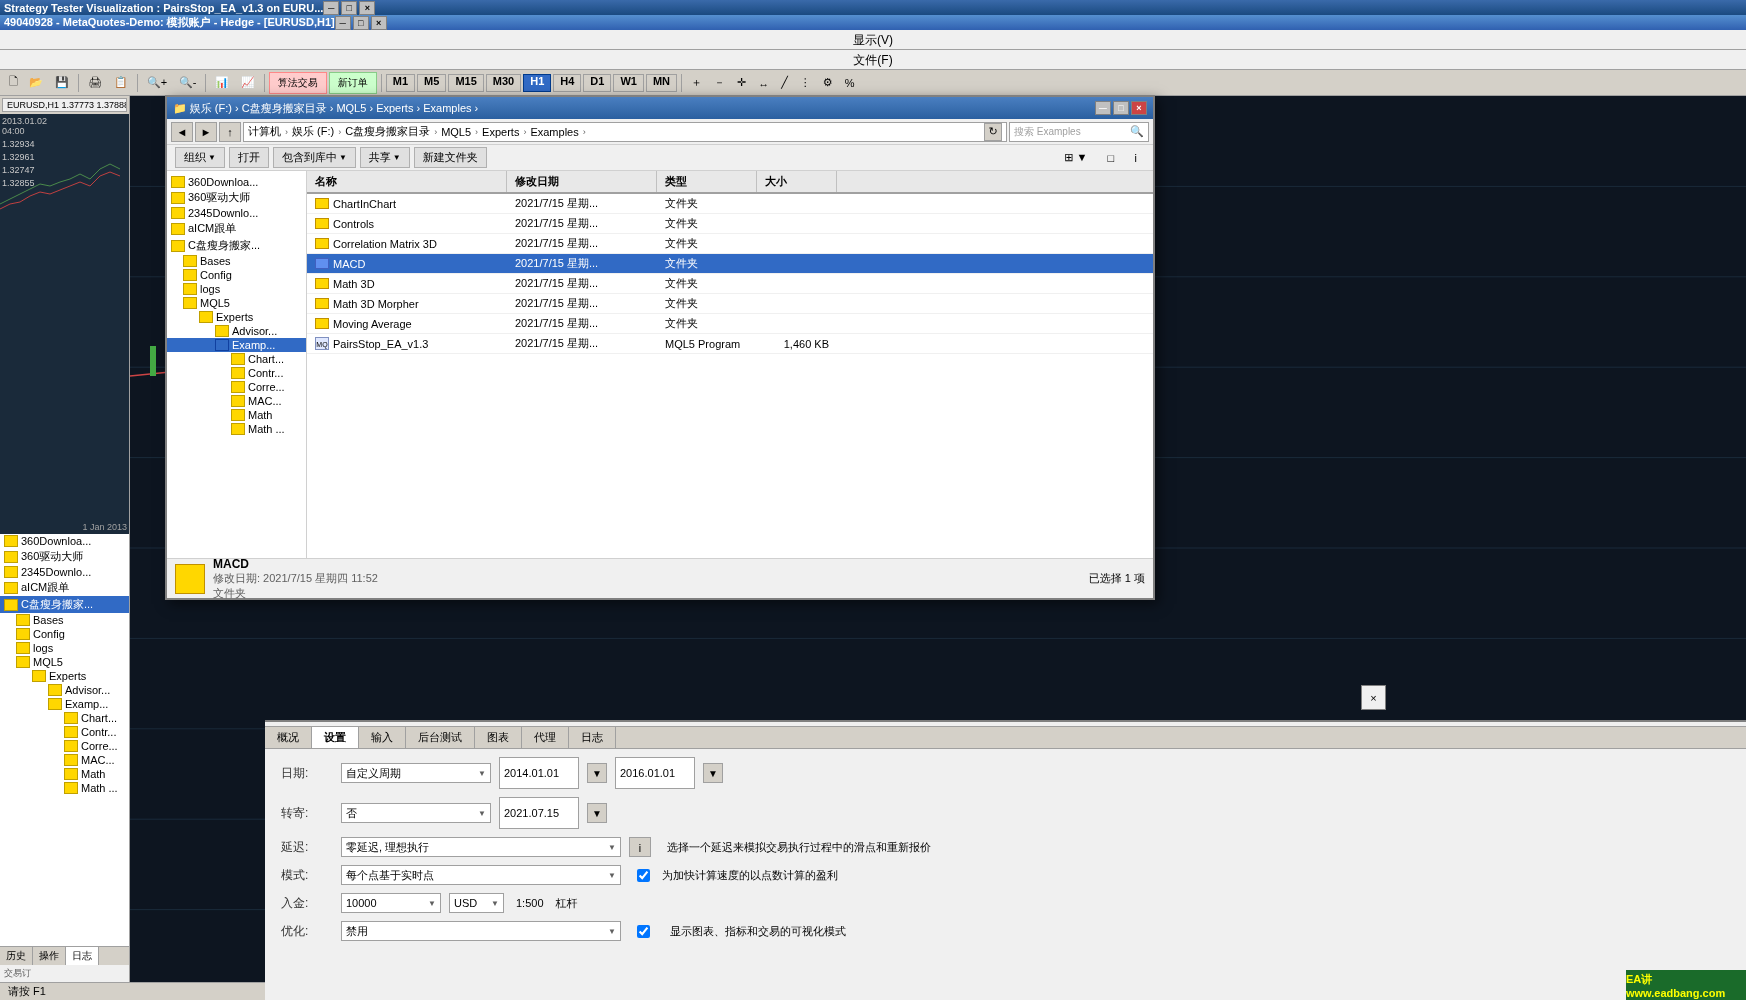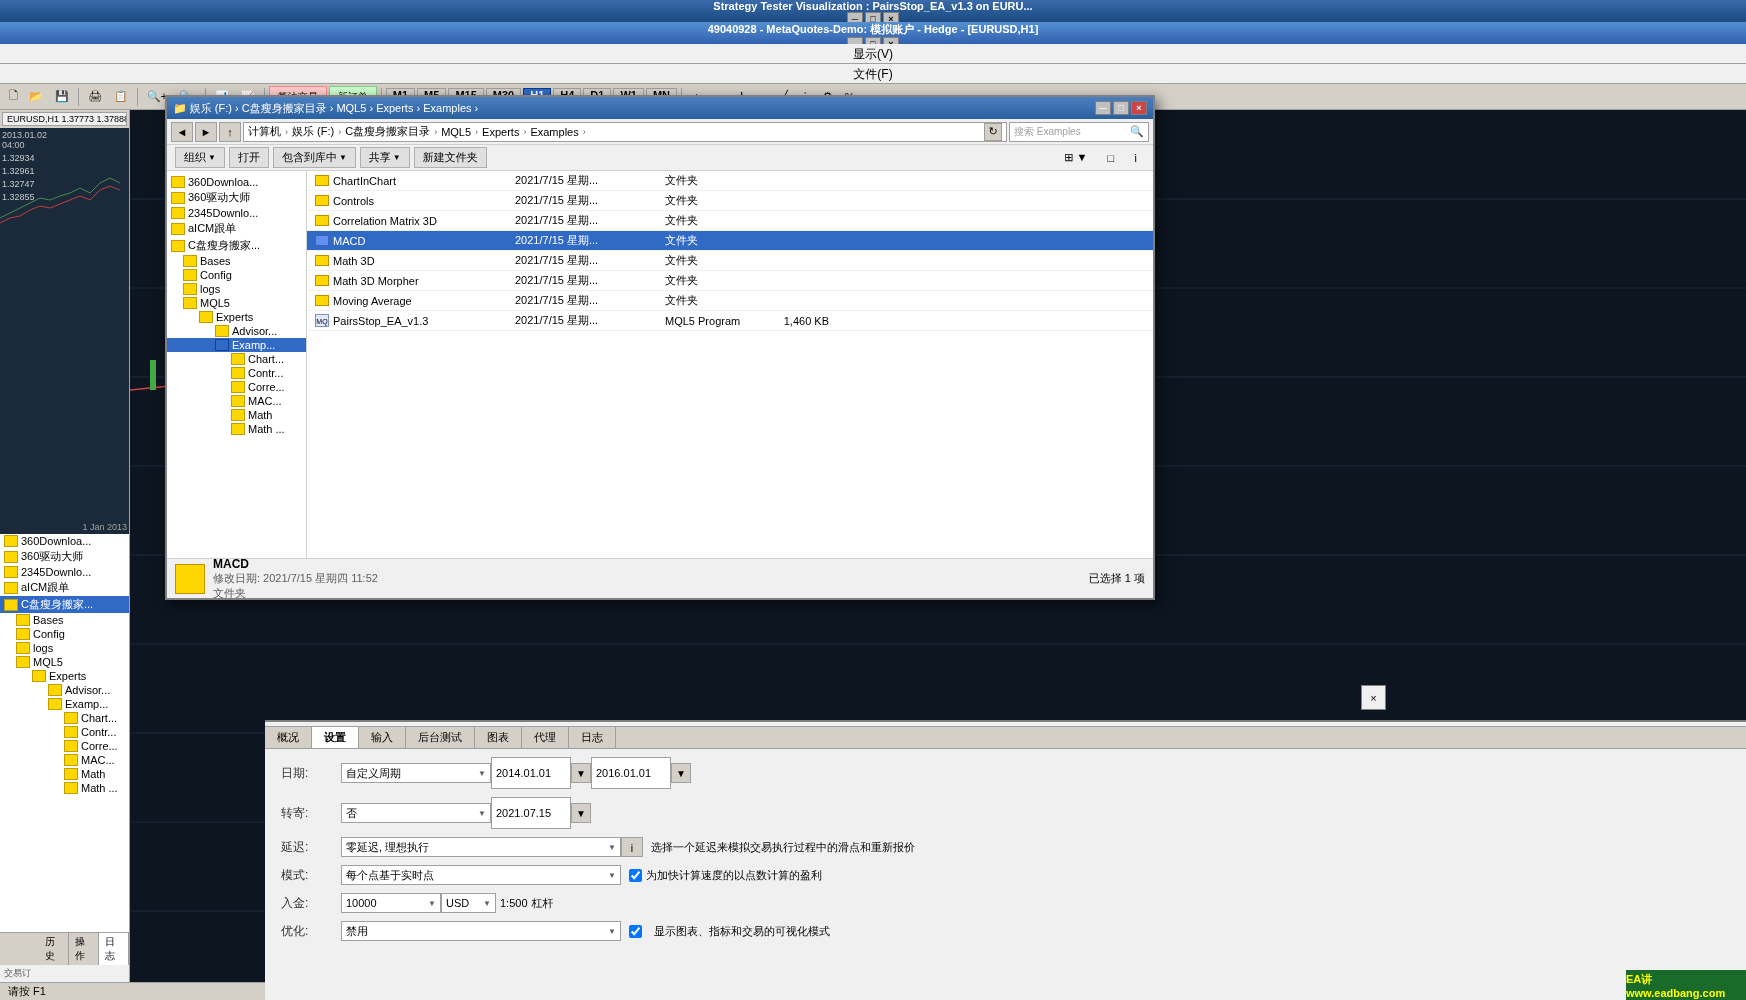--- a/index.html
+++ b/index.html
@@ -18,27 +18,26 @@
       position: absolute;
       top: 0; left: 0; right: 0; bottom: 0;
       background: #d4d0c8;
       display: flex;
       flex-direction: column;
     }
 
     .mt-titlebar {
       background: linear-gradient(to bottom, #4a7fc1, #2a5fa0);
       color: white;
-      height: 22px;
+      height: 15px;
       display: flex;
       align-items: center;
       padding: 0 4px;
       font-size: 11px;
       font-weight: bold;
-      flex-direction: column;
     }
     .mt-titlebar-btns { display: flex; gap: 2px; }
     .mt-titlebar-btn {
       width: 16px; height: 14px;
       background: #c0c0c0;
       border: 1px solid #808080;
       cursor: pointer;
       display: flex; align-items: center; justify-content: center;
       font-size: 9px;
       color: #000;
@@ -120,21 +119,20 @@
       color: #ffffff;
       flex: 1;
       font-size: 10px;
       padding: 4px;
     }
 
     .left-tabs {
       display: flex;
       background: #d4d0c8;
       border-top: 1px solid #a0a0a0;
-      padding-left: 39px;
     }
     .left-tab {
       padding: 2px 6px;
       font-size: 10px;
       cursor: pointer;
       border-right: 1px solid #a0a0a0;
     }
     .left-tab.active { background: white; }
 
     
@@ -382,21 +380,21 @@
       align-items: center;
       margin-bottom: 8px;
       font-size: 12px;
     }
     .settings-label {
       width: 60px;
       font-weight: normal;
       color: #333;
       flex-shrink: 0;
     }
-    .settings-control { display: flex; align-items: center; gap: 0; flex: 1; }
+    .settings-control { display: flex; align-items: center; gap: 8px; flex: 1; }
 
     .dropdown {
       height: 20px;
       border: 1px solid #a0a0a0;
       background: white;
       padding: 0 4px;
       font-size: 11px;
       cursor: pointer;
       display: flex; align-items: center; justify-content: space-between;
     }
@@ -841,20 +839,26 @@
         <span>Math</span>
       </div>
       <div class="tree-item" style="padding-left:64px;">
         <span class="tree-folder-icon"></span>
         <span>Math ...</span>
       </div>
     </div>
 
     <div class="file-list">
 
+      <div class="file-list-header">
+        <div class="fh-col fh-name">名称</div>
+        <div class="fh-col fh-date">修改日期</div>
+        <div class="fh-col fh-type">类型</div>
+        <div class="fh-col fh-size">大小</div>
+      </div>
 
       <div class="file-row">
         <div class="fr-name">
             <span class="folder-icon-sm"></span>
             <span>ChartInChart</span>
           </div>
         <div class="fr-date">2021/7/15 星期...</div>
         <div class="fr-type">文件夹</div>
         <div class="fr-size"></div>
       </div>

